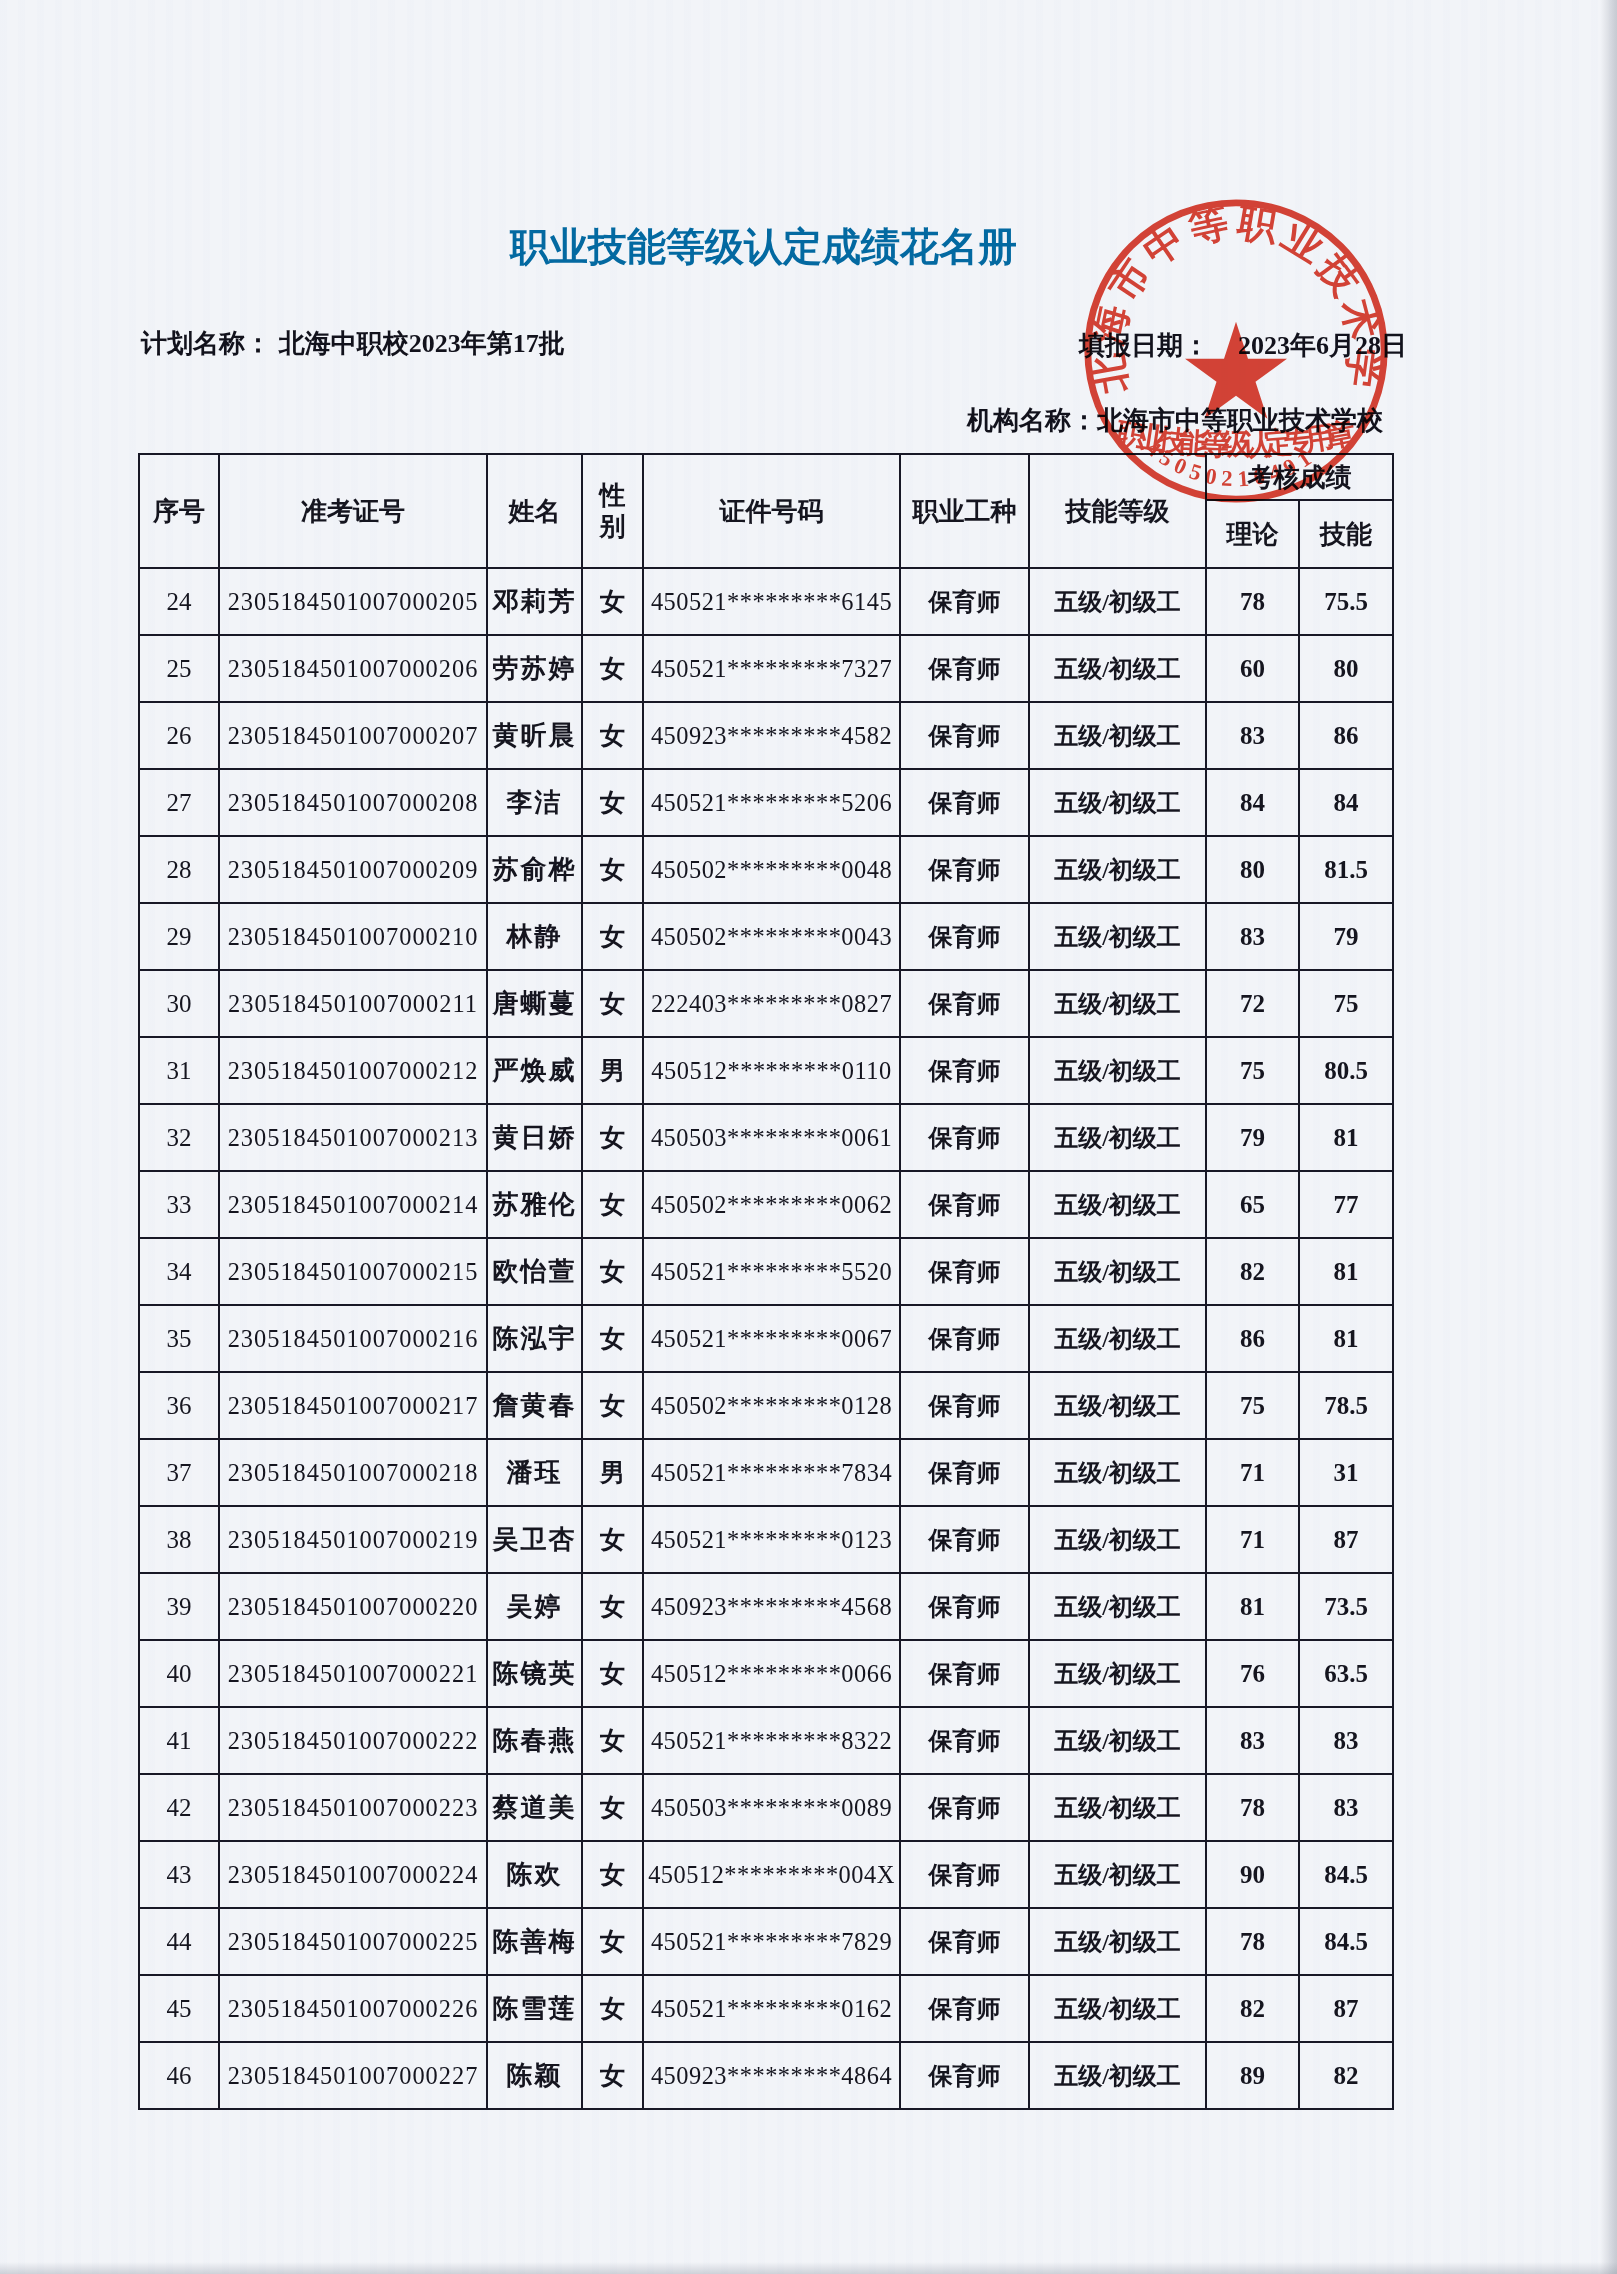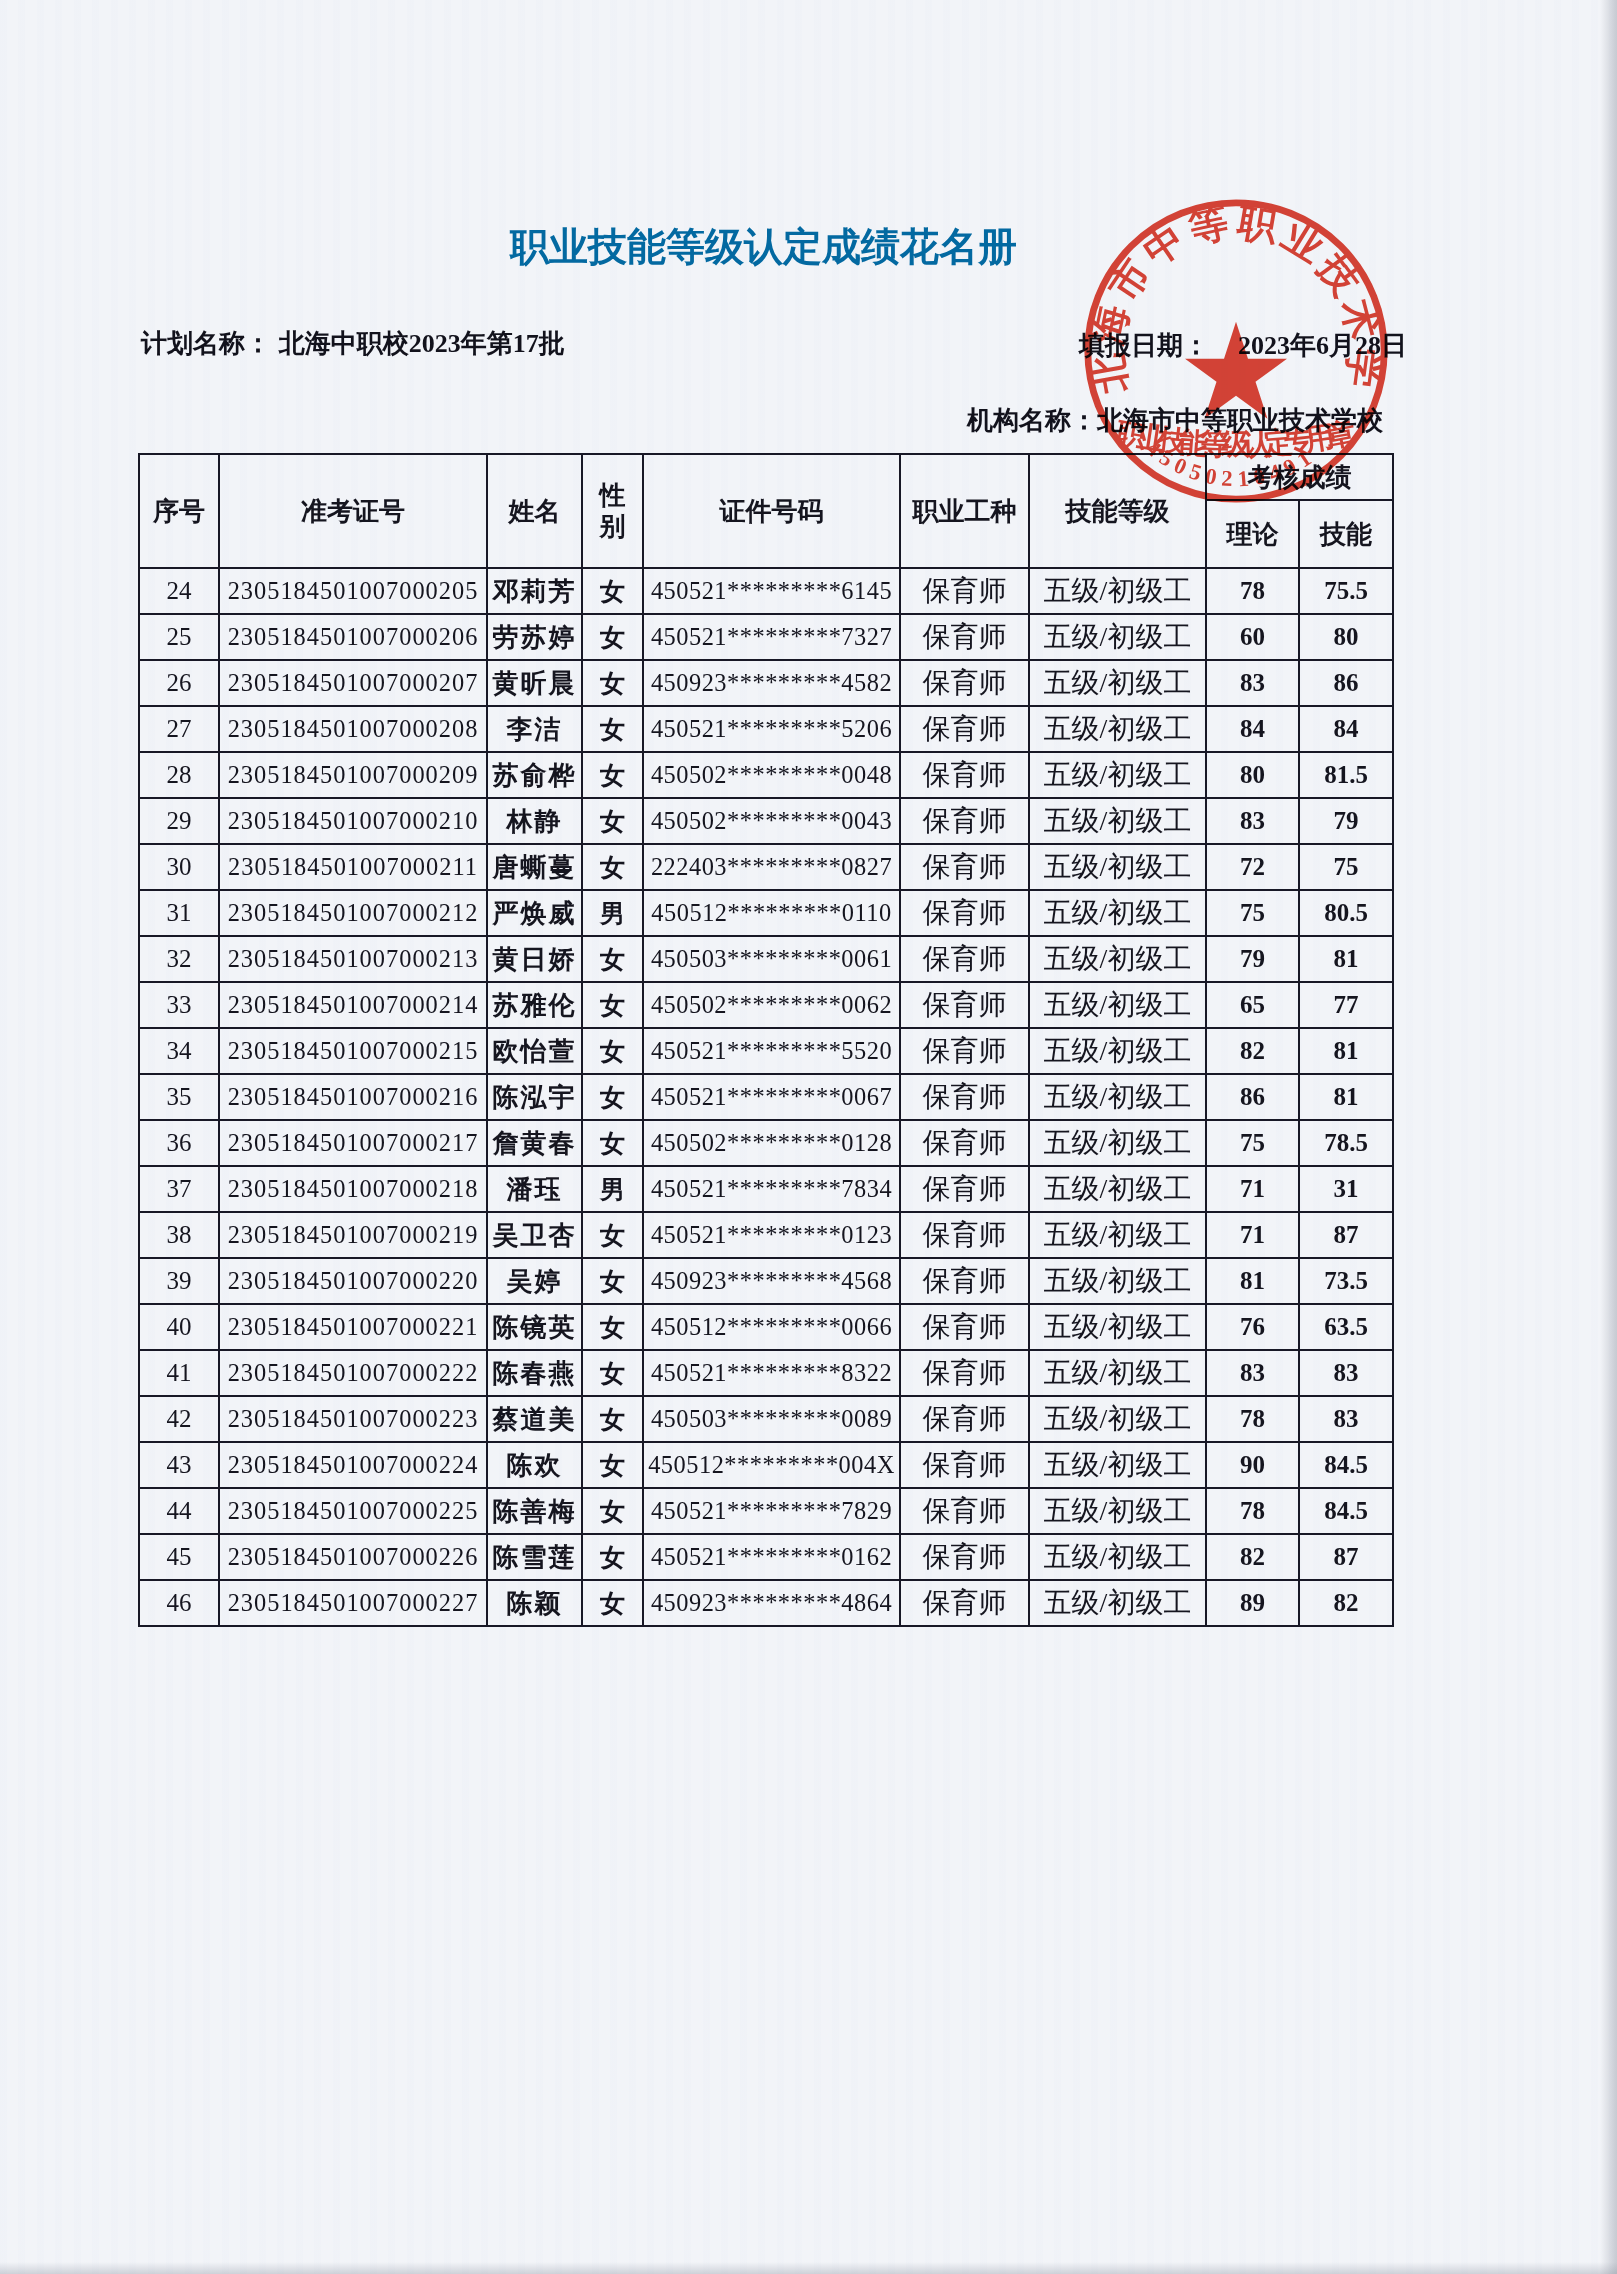--- a/index.html
+++ b/index.html
@@ -31,27 +31,27 @@
   table.roster{
     position:absolute;left:138px;top:453px;width:1253px;
     border-collapse:collapse;table-layout:fixed;
   }
   .roster th,.roster td{
     border:2.9px solid #181826;text-align:center;vertical-align:middle;
     padding:0;overflow:hidden;color:#15151f;
   }
   .roster thead th{font-size:26px;font-weight:700;}
   .roster .gender-h{line-height:1.2;}
-  .roster tbody tr{height:46px;}
+  .roster tbody tr{height:67px;}
   .roster td.c-no{font-size:25px;font-weight:400;}
   .roster td.c-ticket{font-size:24.4px;font-weight:400;letter-spacing:1px;}
   .roster td.c-name{font-size:26px;font-weight:700;letter-spacing:2px;}
   .roster td.c-gender{font-size:25px;font-weight:700;}
   .roster td.c-id{font-size:24.4px;font-weight:400;letter-spacing:0.5px;margin-top:48px;}
-  .roster td.c-occ,.roster td.c-level{font-size:28px;font-weight:400;}
+  .roster td.c-occ,.roster td.c-level{font-size:24px;font-weight:700;}
   .roster td.c-theory,.roster td.c-skill{font-size:25px;font-weight:700;}
 
   .stamp{
     position:absolute;left:1080px;top:195px;width:312px;height:312px;
     mix-blend-mode:multiply;opacity:.93;pointer-events:none;
   }
 </style>
 </head>
 <body>
 

